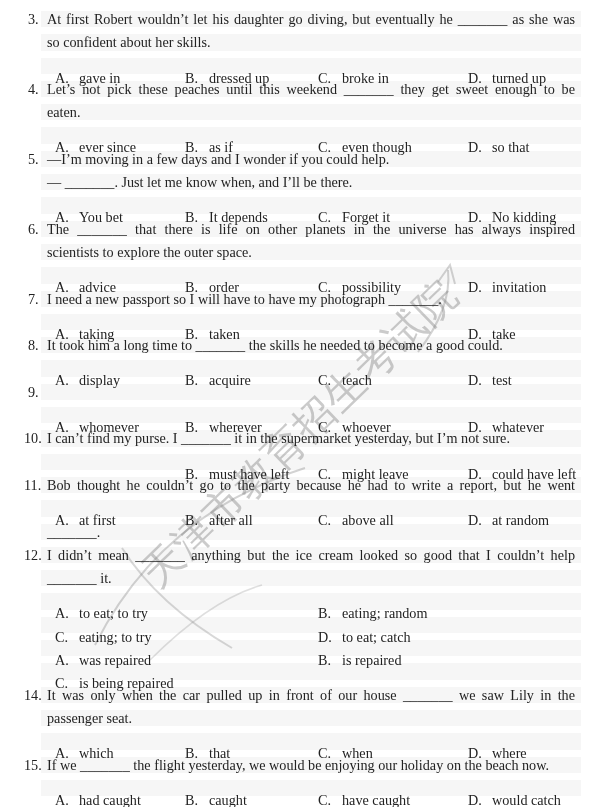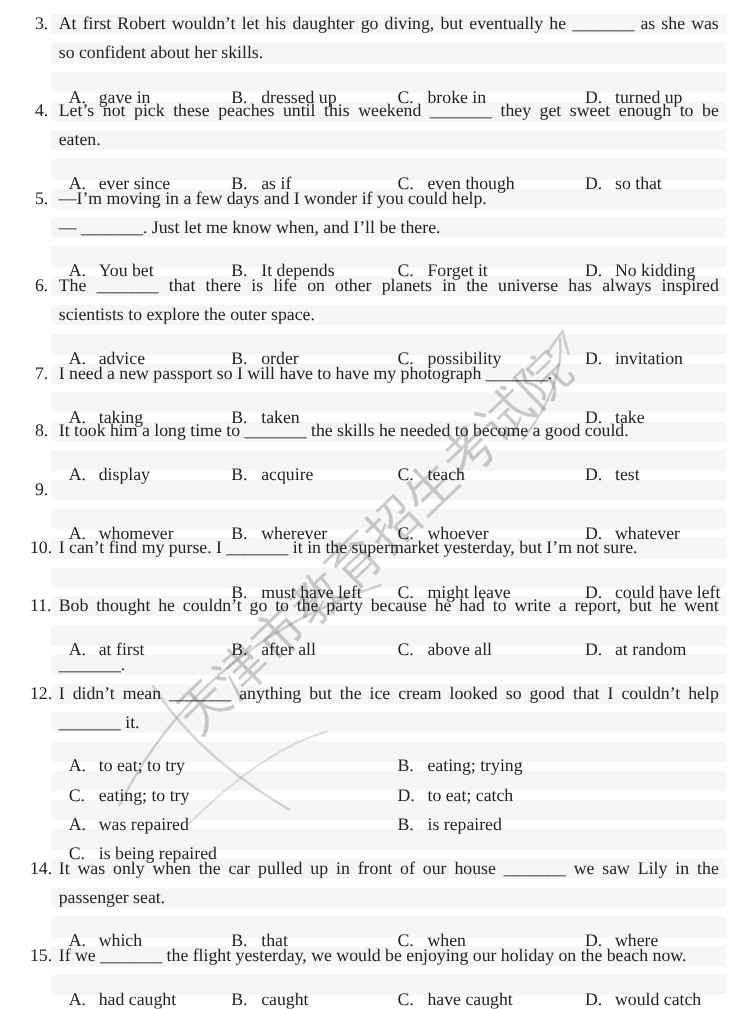--- a/index.html
+++ b/index.html
@@ -171,21 +171,21 @@
         <span class="opt col-c"><span class="olabel">C.</span><span>above all</span></span>
         <span class="opt col-d"><span class="olabel">D.</span><span>at random</span></span>
       </div>
       <div class="line"><span>_______.</span></div>
     </div>
     <div class="q">
       <div class="line just"><span class="qnum w2">12.</span><span>I didn’t mean _______ anything but the ice cream looked so good that I couldn’t help</span></div>
       <div class="line"><span>_______ it.</span></div>
       <div class="line optrow">
         <span class="opt col-a"><span class="olabel">A.</span><span>to eat; to try</span></span>
-        <span class="opt col-r2"><span class="olabel">B.</span><span>eating; trying</span></span>
+        <span class="opt col-r2"><span class="olabel">B.</span><span>eating; random</span></span>
       </div>
       <div class="line optrow">
         <span class="opt col-a"><span class="olabel">C.</span><span>eating; to try</span></span>
         <span class="opt col-r2"><span class="olabel">D.</span><span>to eat; catch</span></span>
       </div>
     </div>
     <div class="q">
       <div class="line optrow">
         <span class="opt col-a"><span class="olabel">A.</span><span>was repaired</span></span>
         <span class="opt col-r2"><span class="olabel">B.</span><span>is repaired</span></span>

